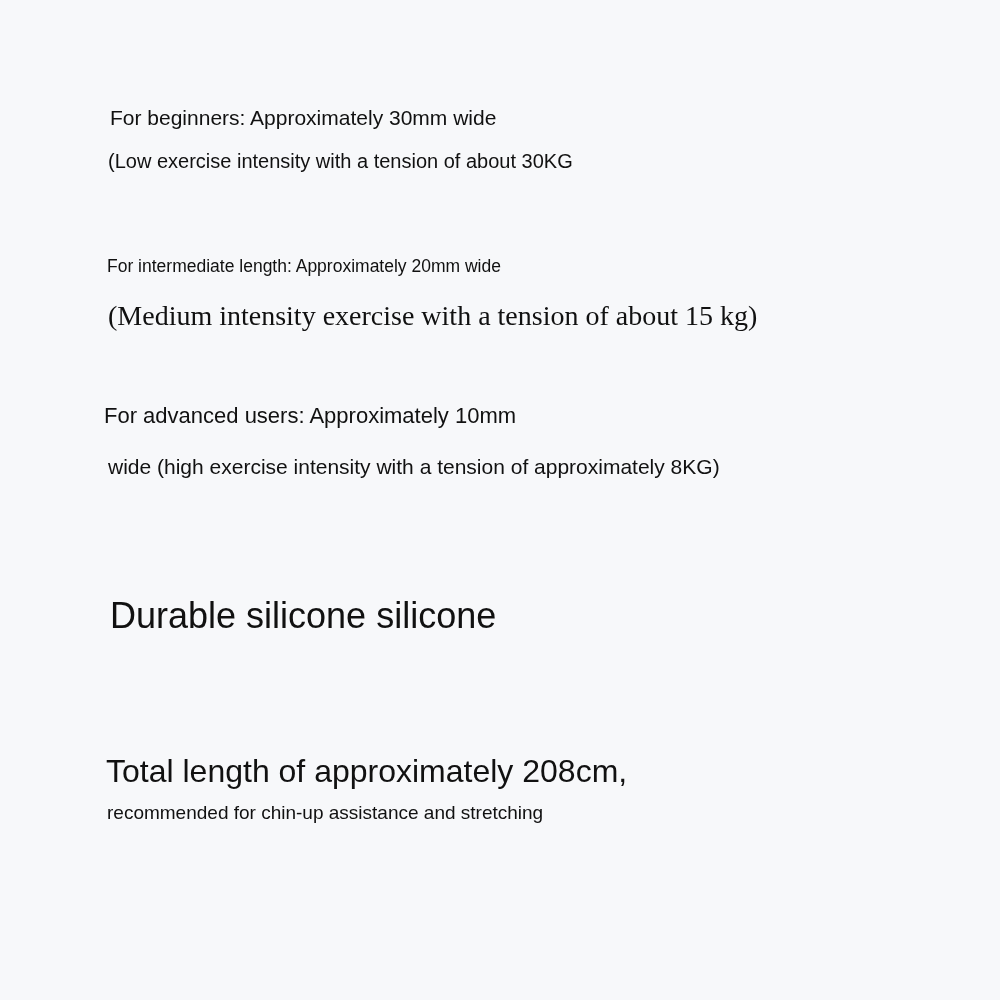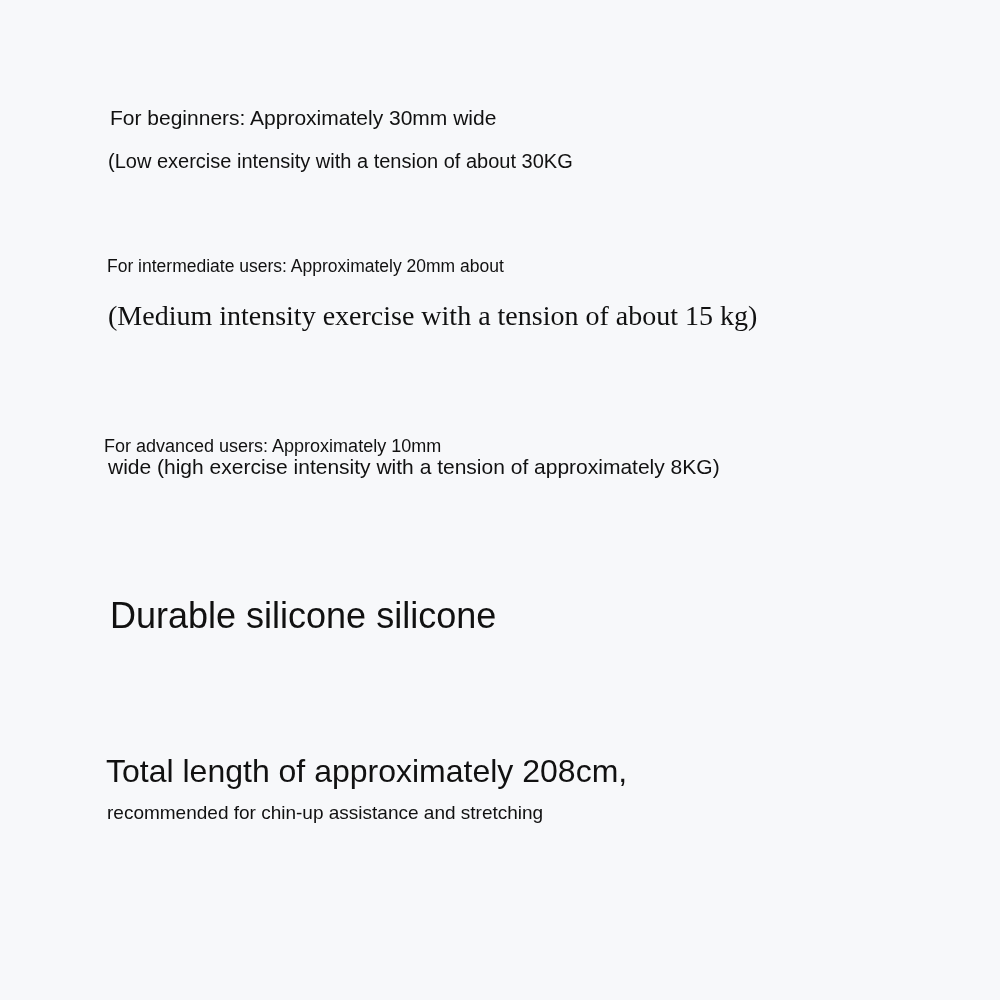--- a/index.html
+++ b/index.html
@@ -17,37 +17,37 @@
     }
     .txt {
       position: absolute;
       white-space: nowrap;
       line-height: 1;
     }
     #t1 { left: 110px; top: 107px; font-size: 21px; }
     #t2 { left: 108px; top: 151px; font-size: 20px; }
     #t3 { left: 107px; top: 258px; font-size: 17.5px; }
     #t4 { left: 108px; top: 302px; font-size: 28px; font-family: Liberation Serif, serif; }
-    #t5 { left: 104px; top: 405px; font-size: 18px; margin-top: 32px; }
+    #t5 { left: 104px; top: 405px; font-size: 22px; }
     #t6 { left: 108px; top: 456px; font-size: 21px; }
     #t7 { left: 110px; top: 598px; font-size: 36px; }
     #t8 { left: 106px; top: 755px; font-size: 32px; }
     #t9 { left: 107px; top: 803px; font-size: 19px; }
   </style>
 </head>
 <body>
 
 <div>
   <section>
     <div id="t1" class="txt">For beginners: Approximately 30mm wide</div>
     <div id="t2" class="txt">(Low exercise intensity with a tension of about 30KG</div>
   </section>
 
   <section>
-    <div id="t3" class="txt">For intermediate users: Approximately 20mm about</div>
+    <div id="t3" class="txt">For intermediate length: Approximately 20mm wide</div>
     <div id="t4" class="txt">(Medium intensity exercise with a tension of about 15 kg)</div>
   </section>
 
   <section>
     <div id="t5" class="txt">For advanced users: Approximately 10mm</div>
     <div id="t6" class="txt">wide (high exercise intensity with a tension of approximately 8KG)</div>
   </section>
 
   <section>
     <div id="t7" class="txt">Durable silicone silicone</div>

